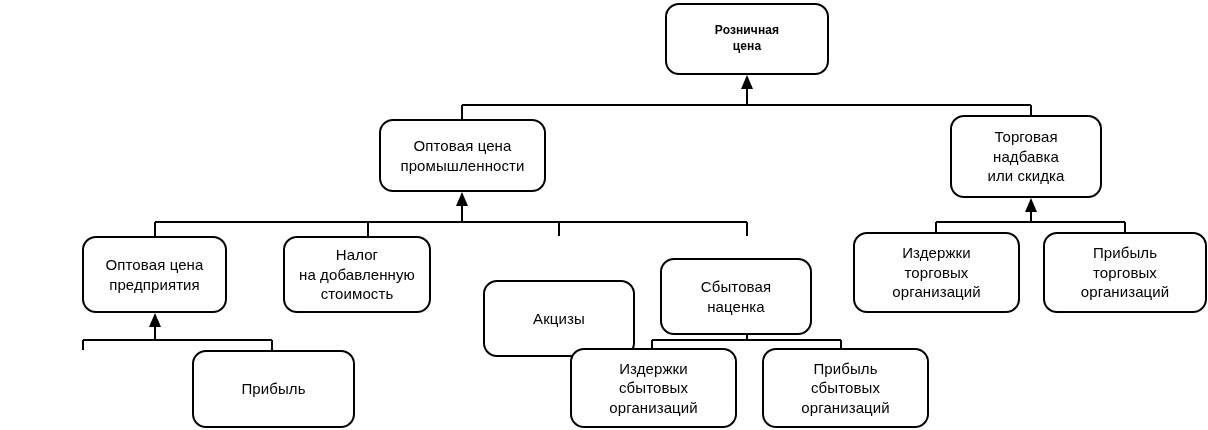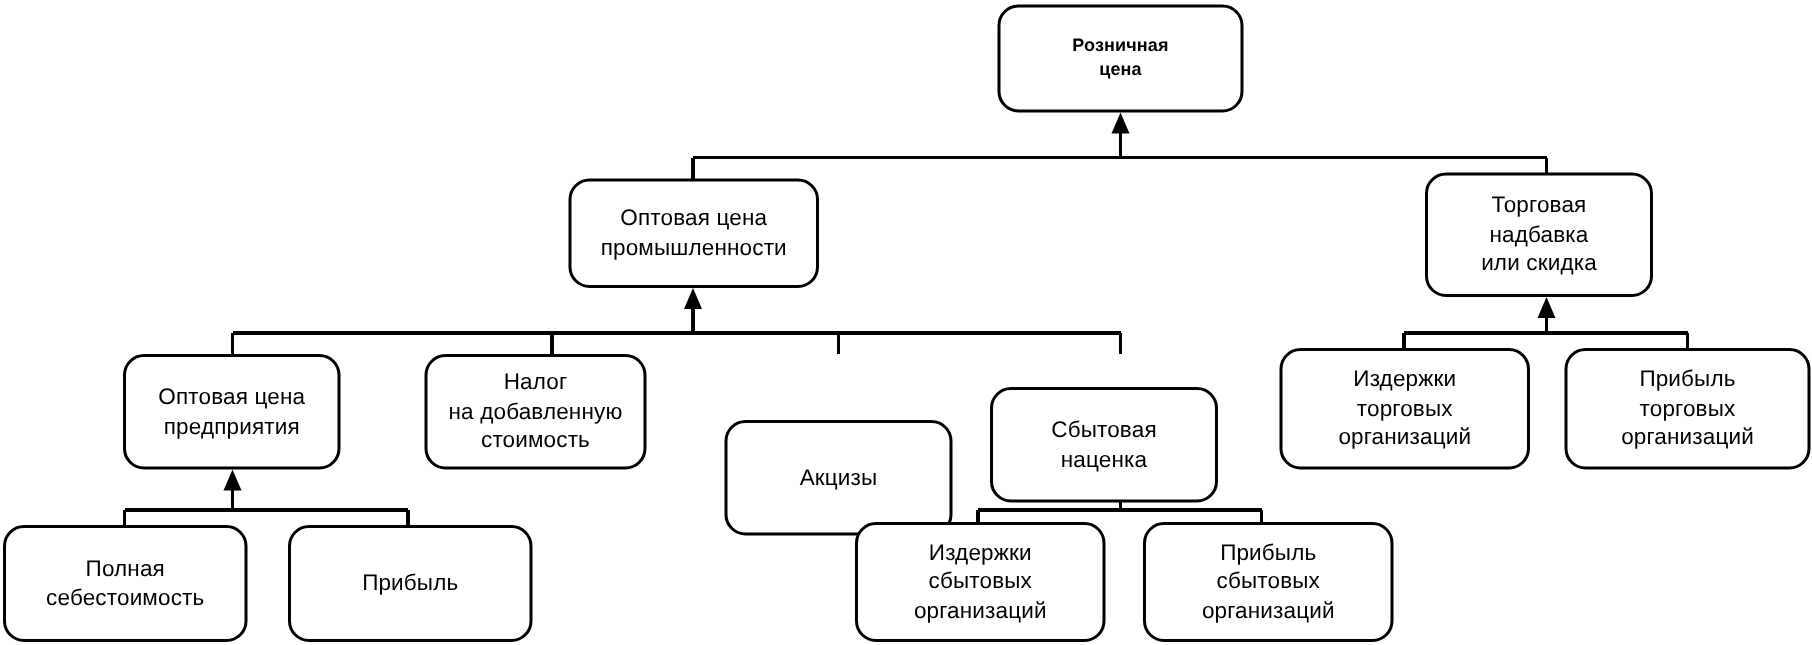--- a/index.html
+++ b/index.html
@@ -143,24 +143,20 @@
 торговых
 организаций</span>
   </div>
 
   <div class="node" style="left:1043px; top:232px; width:164px; height:81px;">
     <span class="label">Прибыль
 торговых
 организаций</span>
   </div>
 
-  <div class="node" style="left:2px; top:350px; width:163px; height:78px;">
-    <span class="label">Полная
-себестоимость</span>
-  </div>
 
   <div class="node" style="left:192px; top:350px; width:163px; height:78px;">
     <span class="label">Прибыль</span>
   </div>
 
   <div class="node" style="left:570px; top:348px; width:167px; height:80px;">
     <span class="label">Издержки
 сбытовых
 организаций</span>
   </div>

